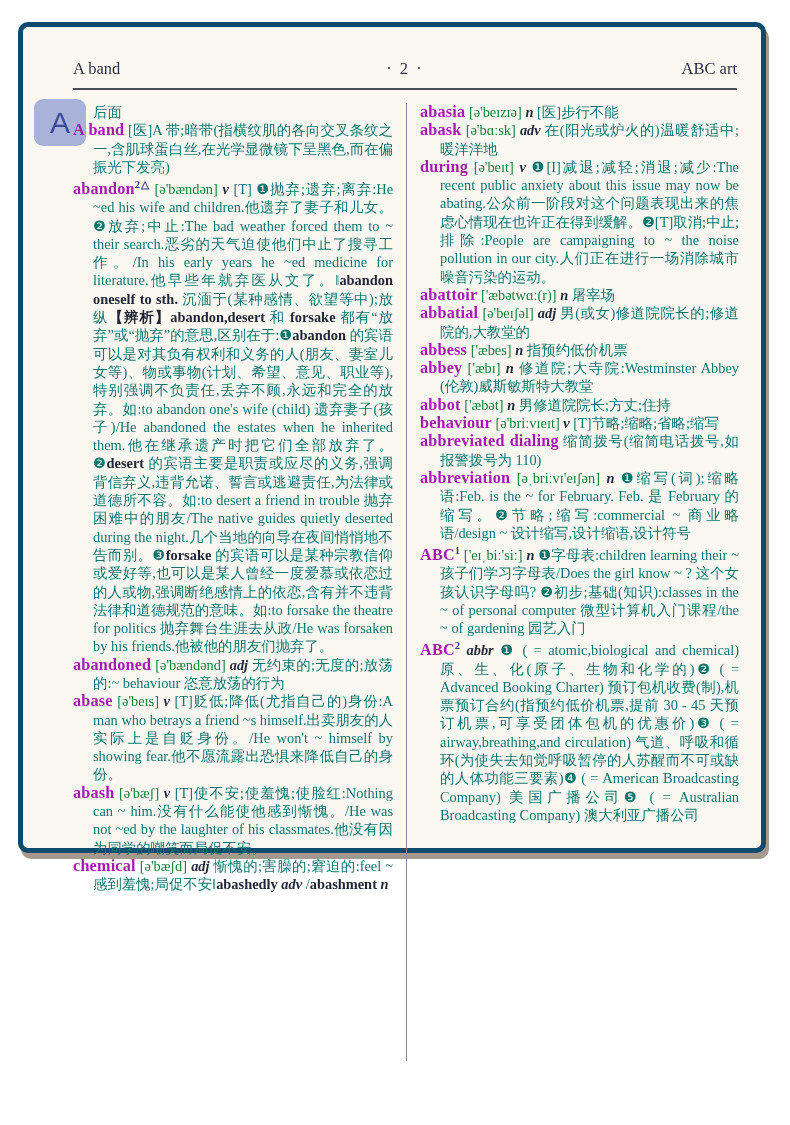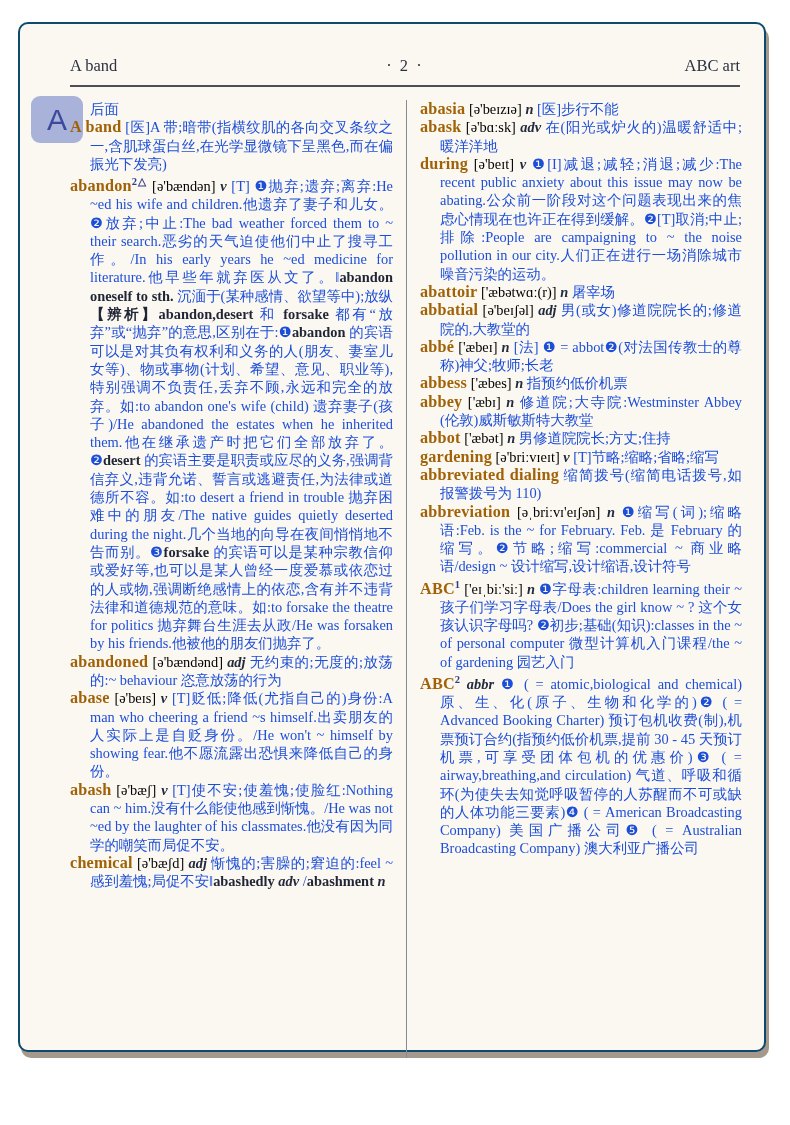--- a/index.html
+++ b/index.html
@@ -1,69 +1,68 @@
 <!DOCTYPE html>
 <html><head>
 <meta charset="utf-8">
 <style>
   html,body{margin:0;padding:0;width:790px;height:1125px;background:#ffffff;overflow:hidden;
     font-family:"Liberation Serif",serif;}
-  .frame{position:absolute;left:18px;top:22px;width:748px;height:1030px;box-sizing:border-box;
-    background:#fbf8f2;border:2px solid #0c4a6e;border-radius:10px;
+  .frame{position:absolute;left:18px;top:22px;width:748px;height:831px;box-sizing:border-box;
+    background:#fbf8f2;border:5px solid #0c4a6e;border-radius:10px;
     box-shadow:3px 6px 0 rgba(90,70,45,.55);}
   .header{position:absolute;top:32px;left:50px;right:24px;display:flex;justify-content:space-between;
     font-size:16.5px;color:#2c3140;border-bottom:2px solid #4a4f58;padding-bottom:9px;}
   .header .pageno{position:absolute;left:50%;transform:translateX(-50%);letter-spacing:2px;}
   .letter-tab{position:absolute;left:11px;top:72px;width:52px;height:47px;background:#a9b2d8;
     border-radius:9px;color:#3c4a9e;display:flex;align-items:center;justify-content:center;
     font-family:"Liberation Sans",sans-serif;font-size:30px;font-weight:400;}
   .cols{position:absolute;top:76px;left:50px;right:22px;height:958px;display:flex;}
   .col{width:50%;box-sizing:border-box;}
   .col-left{padding-right:13px;}
   .col-right{border-left:1px solid #868c96;padding-left:13px;}
   .entry{margin:0;padding-left:20px;text-indent:-20px;text-align:justify;
     color:#2a3145;font-size:14.4px;line-height:18.3px;word-break:break-word;}
   .entry.cont{text-indent:0;}
-  .s-hw{font-weight:bold;color:#a16207;font-size:16.2px;letter-spacing:.2px;}
+  .s-hw{font-weight:bold;color:#a21caf;font-size:16.2px;letter-spacing:.2px;}
   .s-sup{font-weight:bold;color:#343b85;vertical-align:super;font-size:10.5px;}
-  .s-ph{color:#000000;}
+  .s-ph{color:#15803d;}
   .s-pos{font-style:italic;font-weight:bold;color:#232a3c;}
   .s-b{font-weight:bold;color:#1f2535;}
-  .s-t{color:#1d4ed8;}
+  .s-t{color:#0f766e;}
 </style>
 </head>
 <body>
 
 <div class="frame">
   <div class="header">
     <span>A band</span>
     <span class="pageno">· 2 ·</span>
     <span>ABC art</span>
   </div>
   <div class="letter-tab">A</div>
   <div class="cols">
     <div class="col col-left" id="col-left">
         <div class="entry cont"><span class="s-t">后面</span></div>
         <div class="entry"><span class="s-hw">A band</span><span class="s-t"> [医]A 带;暗带(指横纹肌的各向交叉条纹之一,含肌球蛋白丝,在光学显微镜下呈黑色,而在偏振光下发亮)</span></div>
         <div class="entry"><span class="s-hw">abandon</span><span class="s-sup">2△</span><span class="s-ph"> [ə'bændən] </span><span class="s-pos">v</span><span class="s-t"> [T] ❶抛弃;遗弃;离弃:He ~ed his wife and children.他遗弃了妻子和儿女。❷放弃;中止:The bad weather forced them to ~ their search.恶劣的天气迫使他们中止了搜寻工作。/In his early years he ~ed medicine for literature.他早些年就弃医从文了。‖</span><span class="s-b">abandon oneself to sth.</span><span class="s-t"> 沉湎于(某种感情、欲望等中);放纵</span><span class="s-b">【辨析】abandon,desert</span><span class="s-t"> 和 </span><span class="s-b">forsake</span><span class="s-t"> 都有“放弃”或“抛弃”的意思,区别在于:❶</span><span class="s-b">abandon</span><span class="s-t"> 的宾语可以是对其负有权利和义务的人(朋友、妻室儿女等)、物或事物(计划、希望、意见、职业等),特别强调不负责任,丢弃不顾,永远和完全的放弃。如:to abandon one's wife (child) 遗弃妻子(孩子)/He abandoned the estates when he inherited them.他在继承遗产时把它们全部放弃了。❷</span><span class="s-b">desert</span><span class="s-t"> 的宾语主要是职责或应尽的义务,强调背信弃义,违背允诺、誓言或逃避责任,为法律或道德所不容。如:to desert a friend in trouble 抛弃困难中的朋友/The native guides quietly deserted during the night.几个当地的向导在夜间悄悄地不告而别。❸</span><span class="s-b">forsake</span><span class="s-t"> 的宾语可以是某种宗教信仰或爱好等,也可以是某人曾经一度爱慕或依恋过的人或物,强调断绝感情上的依恋,含有并不违背法律和道德规范的意味。如:to forsake the theatre for politics 抛弃舞台生涯去从政/He was forsaken by his friends.他被他的朋友们抛弃了。</span></div>
         <div class="entry"><span class="s-hw">abandoned</span><span class="s-ph"> [ə'bændənd] </span><span class="s-pos">adj</span><span class="s-t"> 无约束的;无度的;放荡的:~ behaviour 恣意放荡的行为</span></div>
-        <div class="entry"><span class="s-hw">abase</span><span class="s-ph"> [ə'beɪs] </span><span class="s-pos">v</span><span class="s-t"> [T]贬低;降低(尤指自己的)身份:A man who cheering a friend ~s himself.出卖朋友的人实际上是自贬身份。/He won't ~ himself by showing fear.他不愿流露出恐惧来降低自己的身份。</span></div>
+        <div class="entry"><span class="s-hw">abase</span><span class="s-ph"> [ə'beɪs] </span><span class="s-pos">v</span><span class="s-t"> [T]贬低;降低(尤指自己的)身份:A man who betrays a friend ~s himself.出卖朋友的人实际上是自贬身份。/He won't ~ himself by showing fear.他不愿流露出恐惧来降低自己的身份。</span></div>
         <div class="entry"><span class="s-hw">abash</span><span class="s-ph"> [ə'bæʃ] </span><span class="s-pos">v</span><span class="s-t"> [T]使不安;使羞愧;使脸红:Nothing can ~ him.没有什么能使他感到惭愧。/He was not ~ed by the laughter of his classmates.他没有因为同学的嘲笑而局促不安。</span></div>
         <div class="entry"><span class="s-hw">chemical</span><span class="s-ph"> [ə'bæʃd] </span><span class="s-pos">adj</span><span class="s-t"> 惭愧的;害臊的;窘迫的:feel ~ 感到羞愧;局促不安‖</span><span class="s-b">abashedly </span><span class="s-pos">adv</span><span class="s-t"> /</span><span class="s-b">abashment </span><span class="s-pos">n</span></div>
       </div>
     <div class="col col-right" id="col-right">
         <div class="entry"><span class="s-hw">abasia</span><span class="s-ph"> [ə'beɪzɪə] </span><span class="s-pos">n</span><span class="s-t"> [医]步行不能</span></div>
         <div class="entry"><span class="s-hw">abask</span><span class="s-ph"> [ə'bɑːsk] </span><span class="s-pos">adv</span><span class="s-t"> 在(阳光或炉火的)温暖舒适中;暖洋洋地</span></div>
         <div class="entry"><span class="s-hw">during</span><span class="s-ph"> [ə'beɪt] </span><span class="s-pos">v</span><span class="s-t"> ❶[I]减退;减轻;消退;减少:The recent public anxiety about this issue may now be abating.公众前一阶段对这个问题表现出来的焦虑心情现在也许正在得到缓解。❷[T]取消;中止;排除:People are campaigning to ~ the noise pollution in our city.人们正在进行一场消除城市噪音污染的运动。</span></div>
         <div class="entry"><span class="s-hw">abattoir</span><span class="s-ph"> ['æbətwɑː(r)] </span><span class="s-pos">n</span><span class="s-t"> 屠宰场</span></div>
         <div class="entry"><span class="s-hw">abbatial</span><span class="s-ph"> [ə'beɪʃəl] </span><span class="s-pos">adj</span><span class="s-t"> 男(或女)修道院院长的;修道院的,大教堂的</span></div>
-        <div class="entry"><span class="s-hw">abbé</span><span class="s-ph"> ['æbeɪ] </span><span class="s-pos">n</span><span class="s-t"> [法] ❶ = abbot❷(对法国传教士的尊称)神父;牧师;长老</span></div>
         <div class="entry"><span class="s-hw">abbess</span><span class="s-ph"> ['æbes] </span><span class="s-pos">n</span><span class="s-t"> 指预约低价机票</span></div>
         <div class="entry"><span class="s-hw">abbey</span><span class="s-ph"> ['æbɪ] </span><span class="s-pos">n</span><span class="s-t"> 修道院;大寺院:Westminster Abbey (伦敦)威斯敏斯特大教堂</span></div>
         <div class="entry"><span class="s-hw">abbot</span><span class="s-ph"> ['æbət] </span><span class="s-pos">n</span><span class="s-t"> 男修道院院长;方丈;住持</span></div>
-        <div class="entry"><span class="s-hw">gardening</span><span class="s-ph"> [ə'briːvɪeɪt] </span><span class="s-pos">v</span><span class="s-t"> [T]节略;缩略;省略;缩写</span></div>
+        <div class="entry"><span class="s-hw">behaviour</span><span class="s-ph"> [ə'briːvɪeɪt] </span><span class="s-pos">v</span><span class="s-t"> [T]节略;缩略;省略;缩写</span></div>
         <div class="entry"><span class="s-hw">abbreviated dialing</span><span class="s-t"> 缩简拨号(缩简电话拨号,如报警拨号为 110)</span></div>
         <div class="entry"><span class="s-hw">abbreviation</span><span class="s-ph"> [əˌbriːvɪ'eɪʃən] </span><span class="s-pos">n</span><span class="s-t"> ❶缩写(词);缩略语:Feb. is the ~ for February. Feb. 是 February 的缩写。❷节略;缩写:commercial ~ 商业略语/design ~ 设计缩写,设计缩语,设计符号</span></div>
         <div class="entry"><span class="s-hw">ABC</span><span class="s-sup">1</span><span class="s-ph"> ['eɪˌbiː'siː] </span><span class="s-pos">n</span><span class="s-t"> ❶字母表:children learning their ~ 孩子们学习字母表/Does the girl know ~ ? 这个女孩认识字母吗? ❷初步;基础(知识):classes in the ~ of personal computer 微型计算机入门课程/the ~ of gardening 园艺入门</span></div>
         <div class="entry"><span class="s-hw">ABC</span><span class="s-sup">2</span><span class="s-pos"> abbr</span><span class="s-t"> ❶ ( = atomic,biological and chemical) 原、生、化(原子、生物和化学的)❷ ( = Advanced Booking Charter) 预订包机收费(制),机票预订合约(指预约低价机票,提前 30 - 45 天预订机票,可享受团体包机的优惠价)❸ ( = airway,breathing,and circulation) 气道、呼吸和循环(为使失去知觉呼吸暂停的人苏醒而不可或缺的人体功能三要素)❹ ( = American Broadcasting Company) 美国广播公司❺ ( = Australian Broadcasting Company) 澳大利亚广播公司</span></div>
       </div>
   </div>
 </div>
 
 </body></html>

